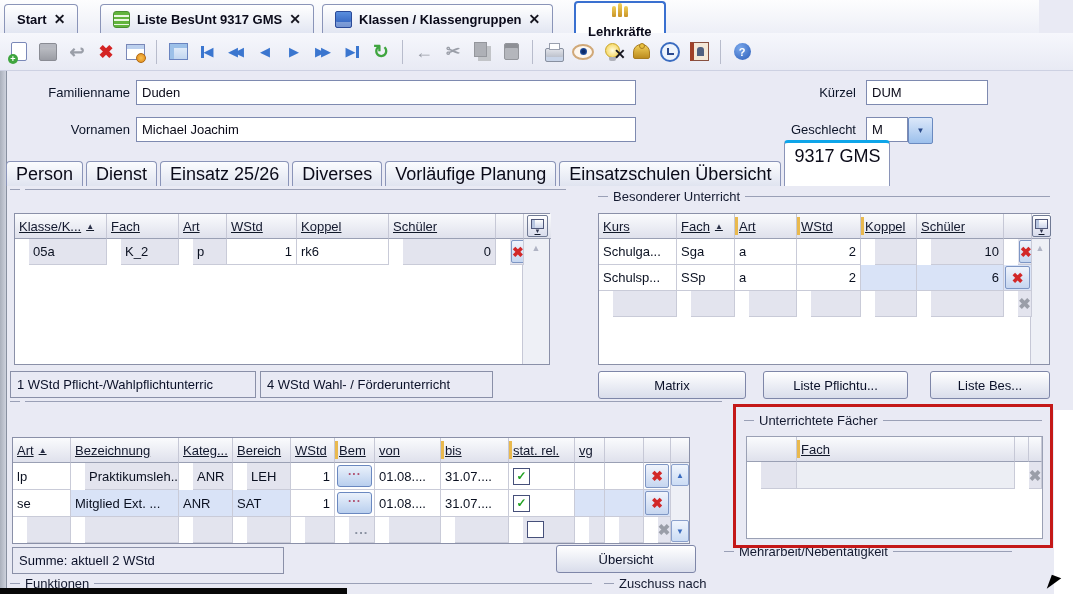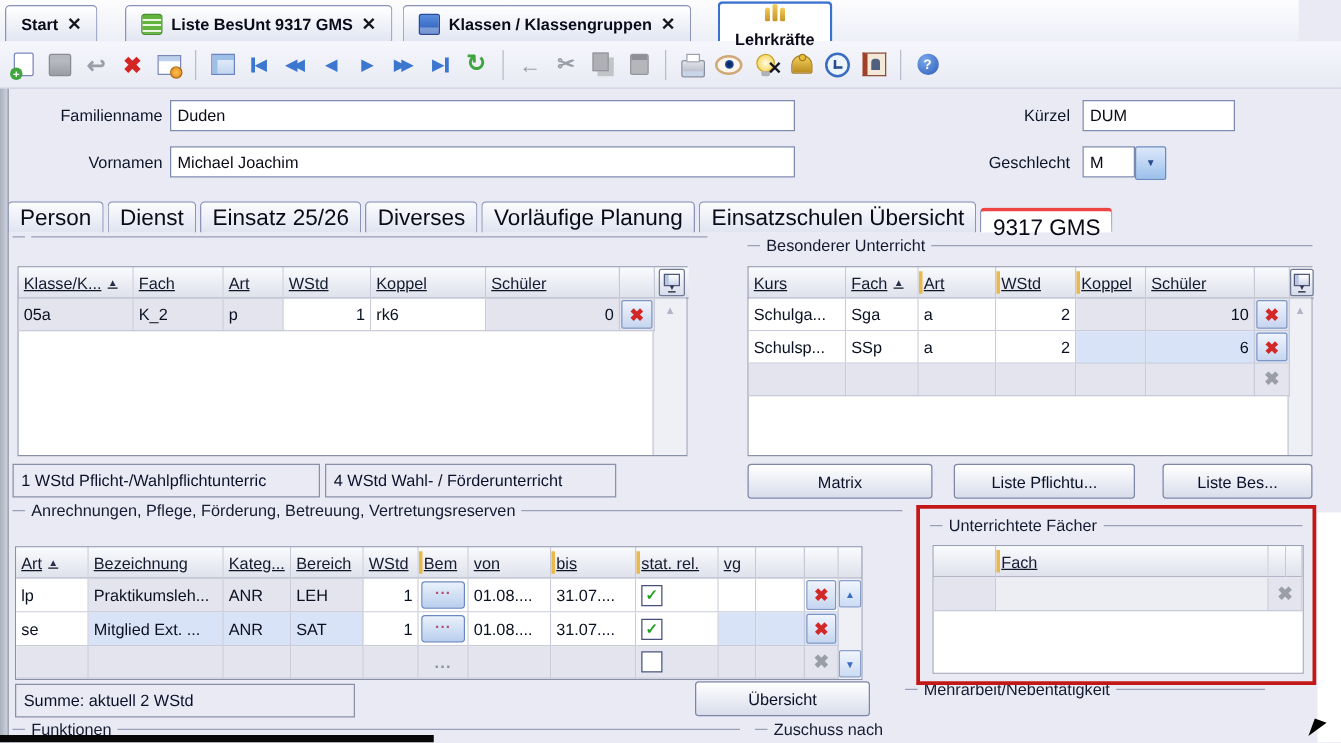--- a/index.html
+++ b/index.html
@@ -81,21 +81,21 @@
   input.finput{outline:none;}
   .ddbtn{position:absolute;display:flex;align-items:center;justify-content:center;
          background:linear-gradient(#dce8fa,#9cc0ec);border:1px solid #6a8ac0;border-radius:2px;
          color:#2a4a8a;font-size:8px;}
 
   
   .subtabs{left:6px;top:156px;height:30px;display:flex;align-items:flex-end;gap:3px;}
   .stab{height:25px;line-height:25px;padding:0 9px;background:linear-gradient(#fbfcfe,#e0e4f0);
         border:1px solid #8a94b8;border-bottom:none;border-radius:4px 4px 0 0;
         font-size:18px;color:#0a0a18;white-space:nowrap;box-sizing:border-box;}
-  .stab.active{height:20px;line-height:27px;background:#fff;border-top:3px solid #ef4444;z-index:2;}
+  .stab.active{height:46px;line-height:27px;background:#fff;border-top:3px solid #0ea5e9;z-index:2;}
 
   
   .gbt{position:absolute;display:flex;align-items:center;gap:5px;font-size:13px;color:#141a30;white-space:nowrap;}
   .gbt .d{width:10px;height:1px;background:#9aa0b6;flex:none;}
   .gbt .l{flex:1;height:1px;background:#9aa0b6;}
 
   
   .twrap{position:absolute;border:1px solid #8a90a8;background:#fff;box-sizing:border-box;text-decoration:underline;}
   .thead{display:grid;height:25px;}
   .th{display:flex;align-items:center;padding:0 4px;background:linear-gradient(#fafbfd,#dfe1ec);
@@ -117,21 +117,21 @@
   .sarrow{font-size:9px;color:#b0b4c4;margin-top:5px;line-height:1;}
   .sbtn{width:16px;height:20px;border:1px solid #8aa0cc;border-radius:2px;margin-top:1px;
         background:linear-gradient(#f0f5fd,#cbdcf4);color:#3a6cc0;font-size:8px;
         display:flex;align-items:center;justify-content:center;}
   .sbtn.bottom{position:absolute;bottom:1px;}
   .trow{display:grid;position:absolute;left:0;}
   .td{display:flex;align-items:center;padding:0 4px;border-right:1px solid #c9cbd8;
       border-bottom:1px solid #c9cbd8;font-size:13px;color:#0a1020;overflow:hidden;
       white-space:nowrap;box-sizing:border-box;}
   .tdr{justify-content:flex-end;}
-  .bg-g{background:#e3e4ee;} .bg-w{background:#fff;} .bg-b{background:#d9e3f7;} .bg-l{background:#eceef4;}
+  .bg-g{background:#e3e4ee;margin-left:14px;} .bg-w{background:#fff;} .bg-b{background:#d9e3f7;} .bg-l{background:#eceef4;}
   .delbtn{margin:1px;flex:1;align-self:stretch;display:flex;align-items:center;justify-content:center;
           background:linear-gradient(#f0f4fc,#c6d6f0);border:1px solid #7e96c4;border-radius:2px;
           color:#d22828;font-weight:bold;font-size:14px;line-height:1;}
   .delflat{color:#9a9ea8;font-weight:bold;font-size:15px;display:flex;align-items:center;justify-content:center;line-height:1;}
   .cb{width:15px;height:15px;background:#fff;border:1px solid #46507a;display:flex;
       align-items:center;justify-content:center;font-size:12px;font-weight:bold;color:#1fa020;flex:none;}
   .dotbtn{margin:2px;flex:1;align-self:stretch;display:flex;align-items:flex-start;justify-content:center;
           background:linear-gradient(#eaf1fb,#b9cfee);border:1px solid #6a88c0;border-radius:3px;
           color:#b05070;font-weight:bold;font-size:12px;letter-spacing:1px;line-height:10px;}
   .dotflat{color:#8890a0;font-weight:bold;letter-spacing:1px;justify-content:center;}
@@ -424,21 +424,20 @@
       <div class="td bg-g delflat">✖</div>
     </div>
   </div>
 </div>
 <div class="btn" style="left:598px;top:371px;width:148px;height:28px;">Matrix</div>
 <div class="btn" style="left:763px;top:371px;width:145px;height:28px;">Liste Pflichtu...</div>
 <div class="btn" style="left:930px;top:371px;width:120px;height:28px;">Liste Bes...</div>
 
 <div class="gbt" style="left:10px;top:401px;width:712px;">
   <span class="d"></span>
-    <span>Anrechnungen, Pflege, Förderung, Betreuung, Vertretungsreserven</span>
     <span class="l"></span>
 </div>
 <div class="twrap" style="left:12px;top:437px;width:678px;height:107px;">
   <div class="thead" style="grid-template-columns:58px 108px 54px 58px 44px 40px 66px 68px 66px 30px 39px 27px 18px;">
     <div class="th">
         <span>Art</span>
         <span class="sort">▲</span>
       </div>
     <div class="th">
         <span>Bezeichnung</span>

